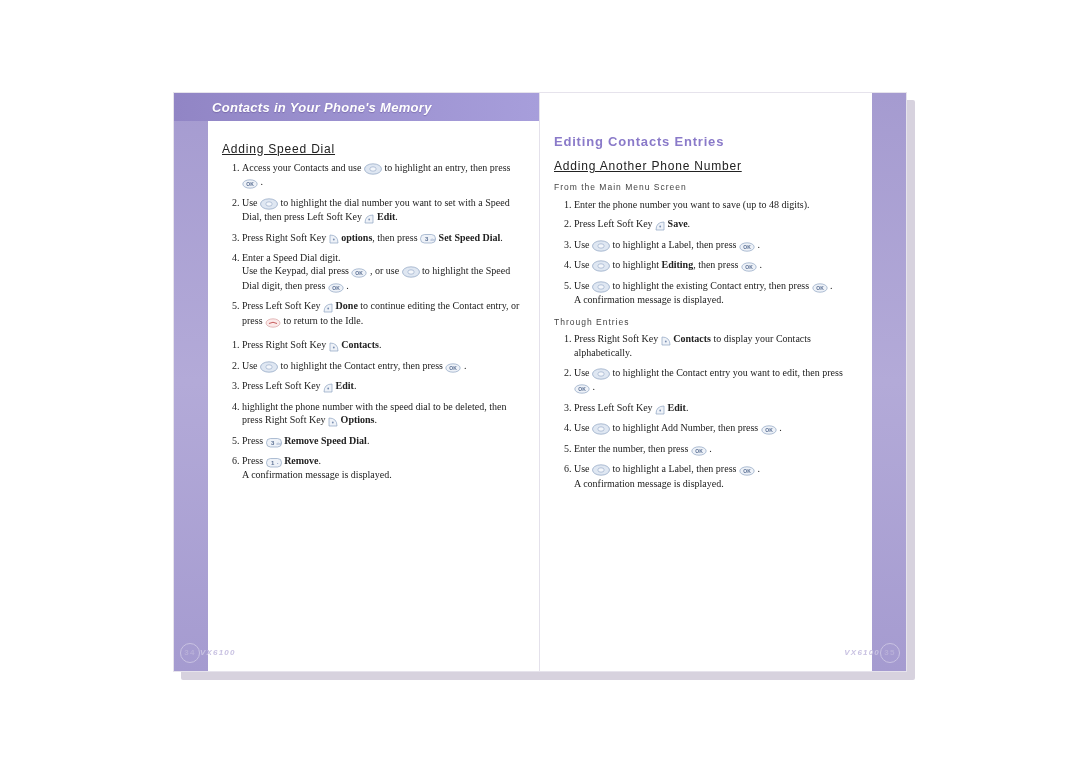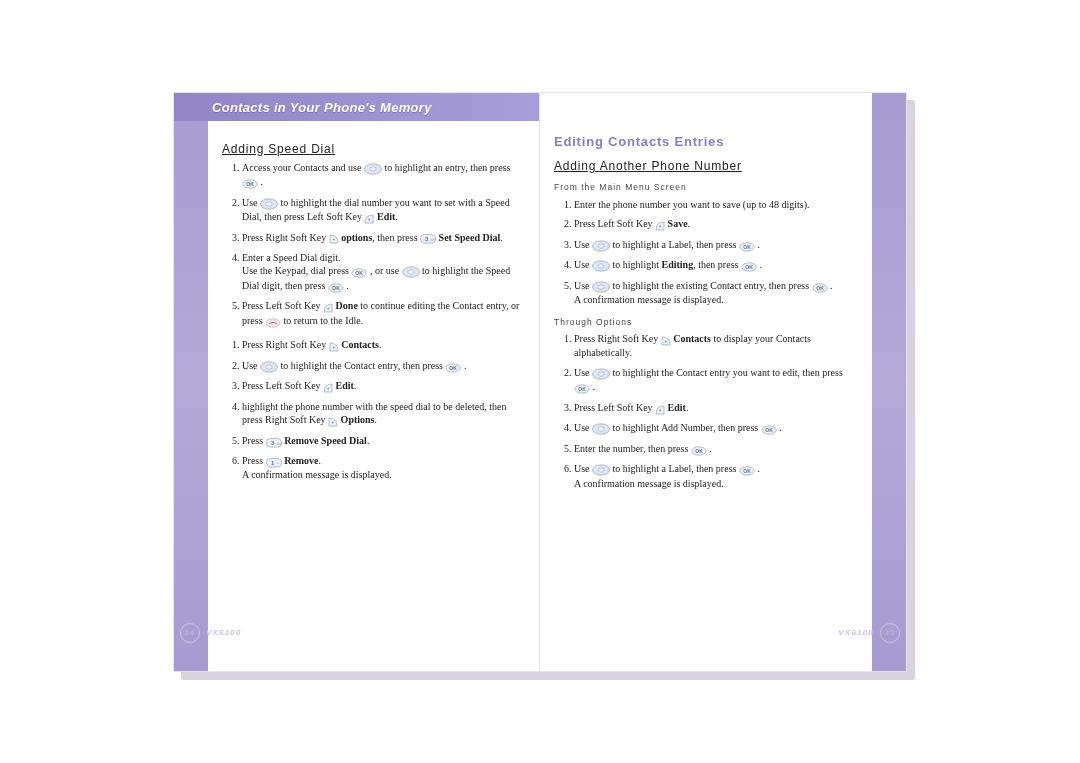--- a/index.html
+++ b/index.html
@@ -115,29 +115,28 @@
   ol {
     margin: 2px 0 10px 0;
     padding-left: 20px;
     font-family: Liberation Serif, serif;
   }
   ol li {
     margin-bottom: 6px;
   }
   .footer {
     position: absolute;
-    bottom: 28px;
+    bottom: 8px;
     font-size: 8px;
     letter-spacing: 1.2px;
     color: #c9c2e2;
     font-style: italic;
     font-weight: bold;
     display: flex;
     align-items: center;
-    gap: 6px;
     text-align: center;
   }
   .footer-left { left: 6px; }
   .footer-right { right: 6px; }
   .pagenum {
     display: inline-flex;
     width: 18px; height: 18px;
     border: 1px solid #c9c2e2;
     border-radius: 50%;
     align-items: center;
@@ -320,21 +319,21 @@
           <li>
             <span>Use </span><span class="icon nav-icon"><svg width="18" height="12">
                   <use href="#nav"></use>
                 </svg></span><span> to highlight the existing Contact entry, then press </span><span class="icon ok-icon"><svg width="16" height="10">
                   <use href="#ok"></use>
                 </svg></span><span> .</span><br>
             <span>A confirmation message is displayed.</span>
           </li>
         </ol>
 
-        <div class="mini-title">Through Options</div>
+        <div class="mini-title">Through Entries</div>
         <ol>
           <li>
             <span>Press Right Soft Key </span><span class="icon softkey-icon"><svg width="10" height="10">
                   <use href="#softkey-r"></use>
                 </svg></span><span> </span><b>Contacts</b><span> to display your Contacts alphabetically.</span>
           </li>
           <li>
             <span>Use </span><span class="icon nav-icon"><svg width="18" height="12">
                   <use href="#nav"></use>
                 </svg></span><span> to highlight the Contact entry you want to edit, then press </span><span class="icon ok-icon"><svg width="16" height="10">

